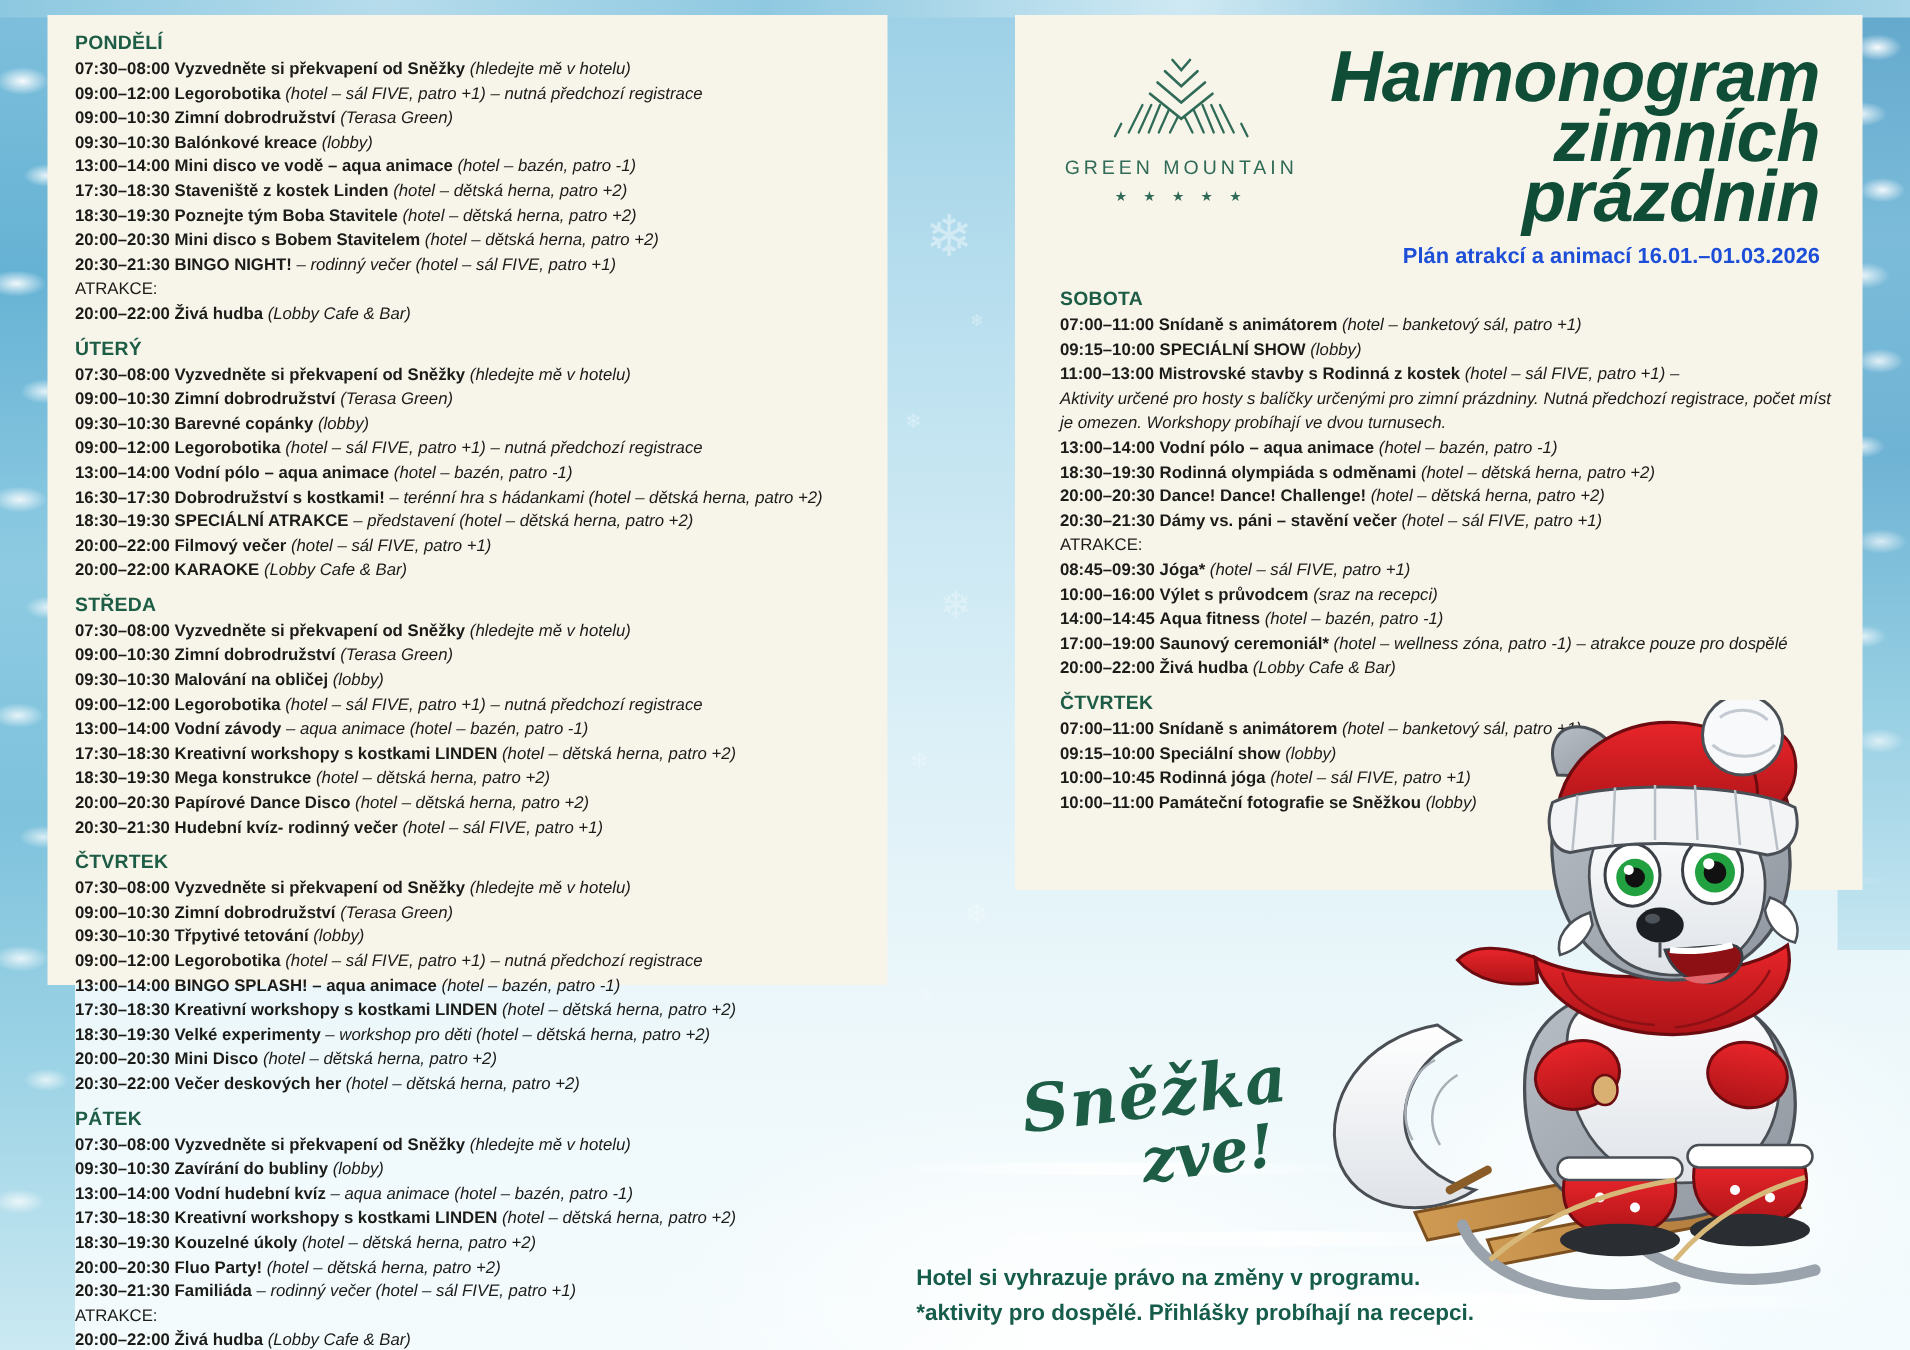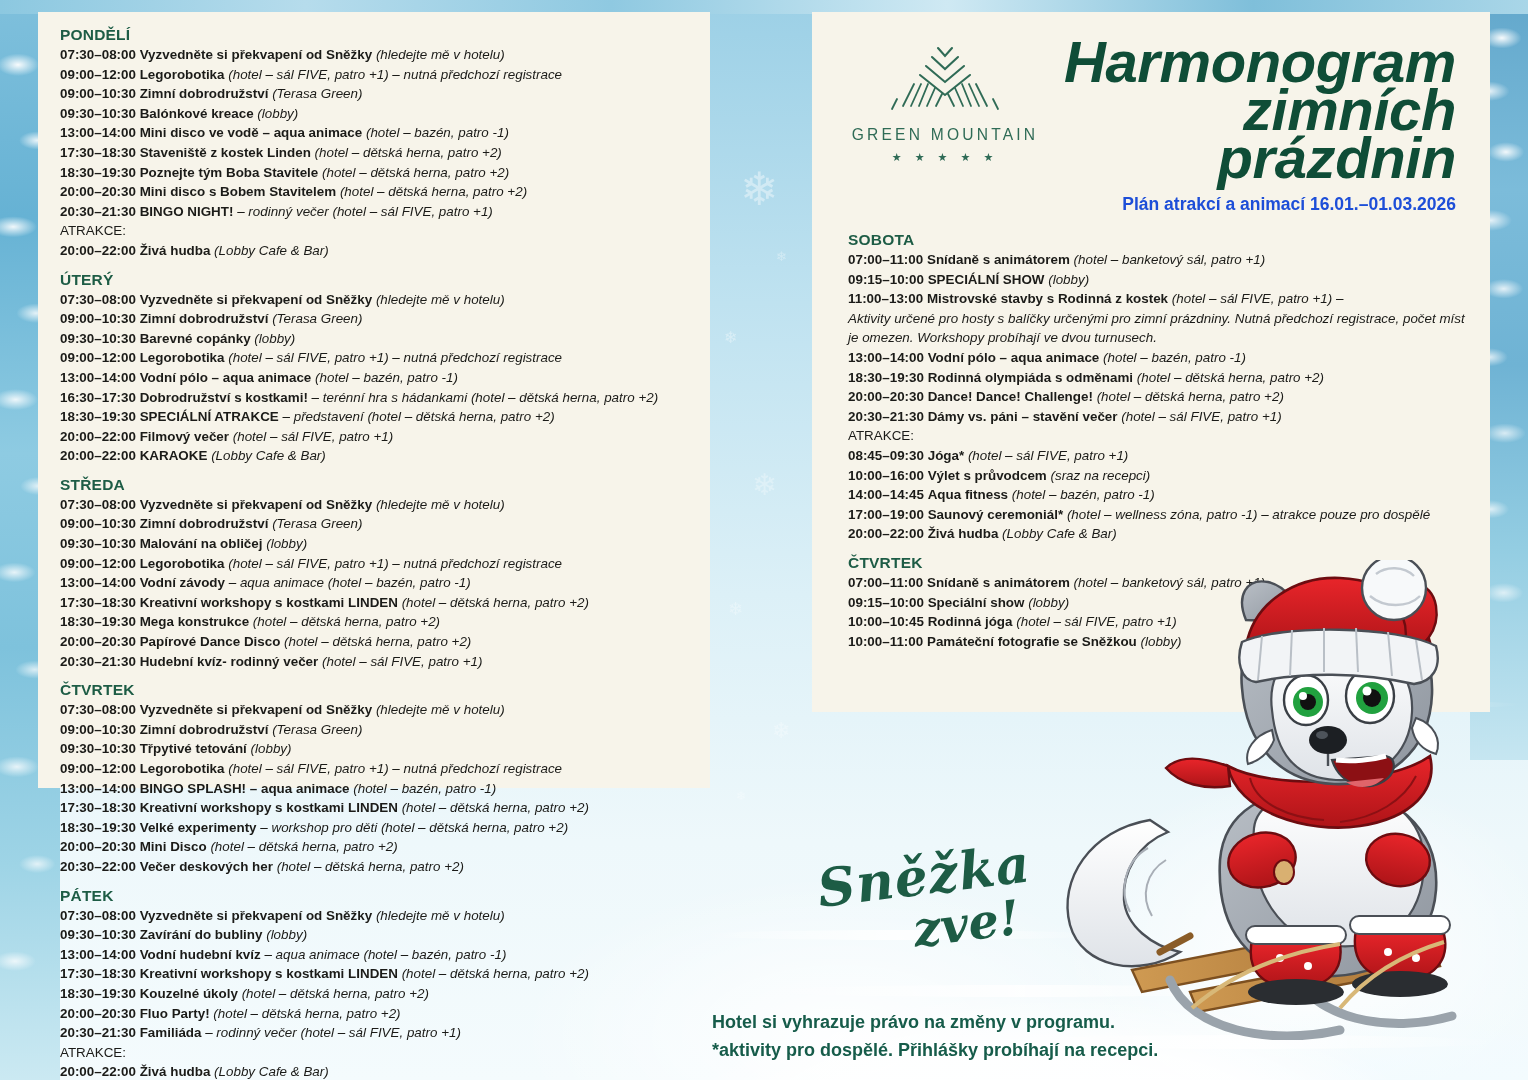--- a/index.html
+++ b/index.html
@@ -140,21 +140,21 @@
     position: absolute; left: 820px; top: 845px;
     color: #1d5c45; font-family: "DejaVu Serif", serif;
     font-style: italic; font-weight: bold;
     transform: rotate(-7deg);
   }
   #snezka-script .l1 { font-size: 52px; letter-spacing: 1px; display: block; }
   #snezka-script .l2 { font-size: 48px; display: block; margin-left: 90px; margin-top: -6px; }
 
   
   #disclaimer {
-    position: absolute; left: 712px; top: 1008px; width: 720px;
+    position: absolute; left: 733px; top: 1008px; width: 720px;
     color: #165c4a; font-weight: bold; font-size: 18px; line-height: 28px;
   }
 
   
   #mascot { position: absolute; left: 1040px; top: 560px; width: 500px; height: 480px; }
 </style>
 </head>
 <body>
 
 <div class="bg"></div>

